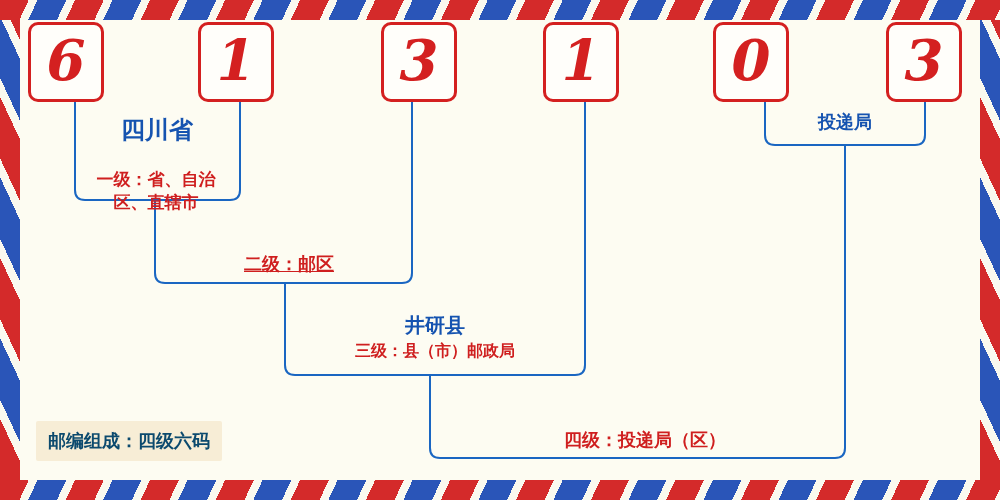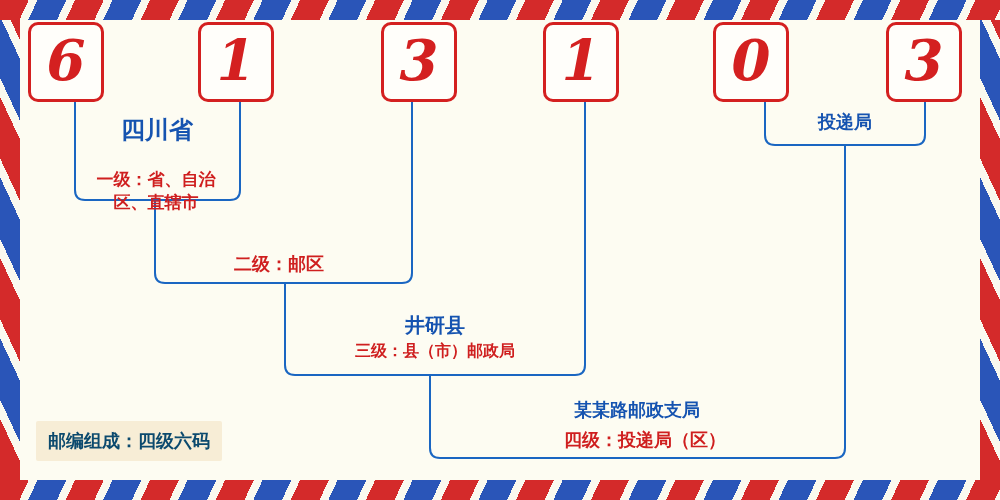--- a/index.html
+++ b/index.html
@@ -52,21 +52,21 @@
 
   
   #connectors{position:absolute;left:0;top:0;width:1000px;height:500px;pointer-events:none;}
 
   
   .lbl{position:absolute;text-align:center;line-height:1.35;}
   .lbl-blue{color:#1553b0;font-weight:700;}
   .lbl-red{color:#cf1f1f;font-weight:700;}
   #province-label{left:82px;top:114px;width:150px;font-size:24px;}
   #level1-description{left:80px;top:144px;width:152px;font-size:17px;margin-top:24px;}
-  #level2-description{left:204px;top:252px;width:150px;font-size:18px;}
+  #level2-description{left:214px;top:252px;width:150px;font-size:18px;text-decoration:underline;}
   #county-label{left:360px;top:312px;width:150px;font-size:20px;}
   #level3-description{left:325px;top:340px;width:220px;font-size:16px;}
   #branch-office-label{left:525px;top:398px;width:224px;font-size:18px;}
   #level4-description{left:530px;top:428px;width:230px;font-size:18px;}
   #delivery-office-label{left:790px;top:110px;width:110px;font-size:18px;}
 
   #footer-note{
     position:absolute;left:36px;top:421px;
     background:#f7edd6;color:#0c4a6e;font-weight:700;
     font-size:18px;padding:8px 12px;border-radius:2px;
@@ -115,19 +115,18 @@
   </div>
   <div class="digit-box" id="digit-6">
     <span>3</span>
   </div>
 
   <div class="lbl lbl-blue" id="province-label">四川省</div>
   <div class="lbl lbl-red" id="level1-description">一级：省、自治区、直辖市</div>
   <div class="lbl lbl-red" id="level2-description">二级：邮区</div>
   <div class="lbl lbl-blue" id="county-label">井研县</div>
   <div class="lbl lbl-red" id="level3-description">三级：县（市）邮政局</div>
-  <div class="lbl lbl-blue" id="branch-office-label">某某路邮政支局</div>
   <div class="lbl lbl-red" id="level4-description">四级：投递局（区）</div>
   <div class="lbl lbl-blue" id="delivery-office-label">投递局</div>
 
   <div id="footer-note">邮编组成：四级六码</div>
 
 </div>
 
 </body></html>

